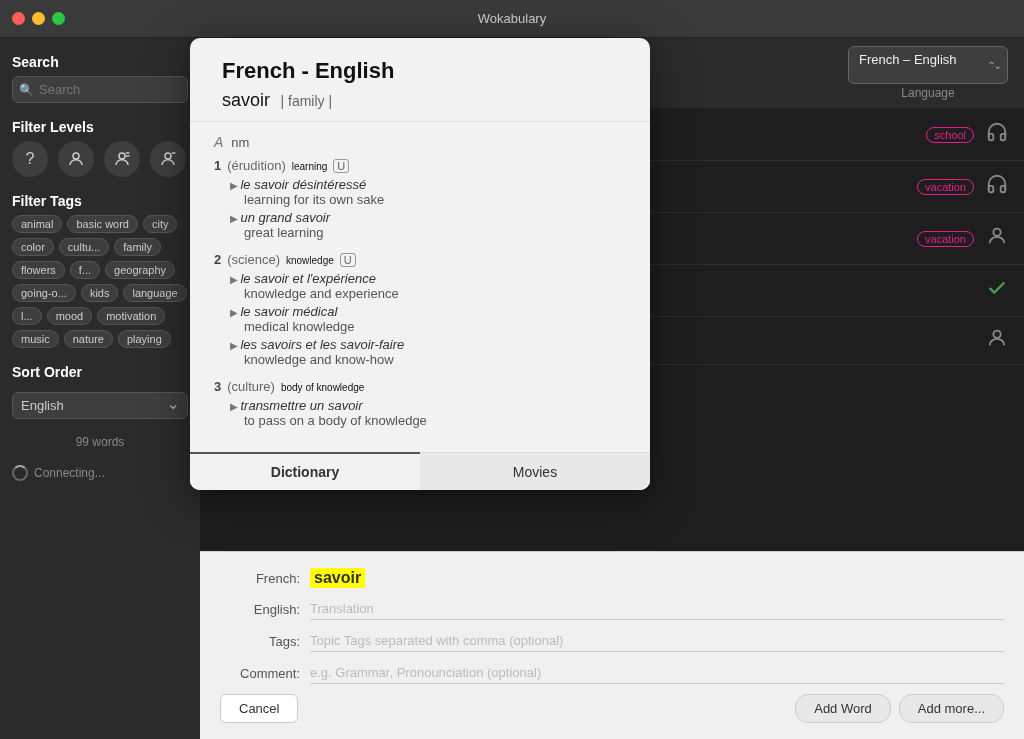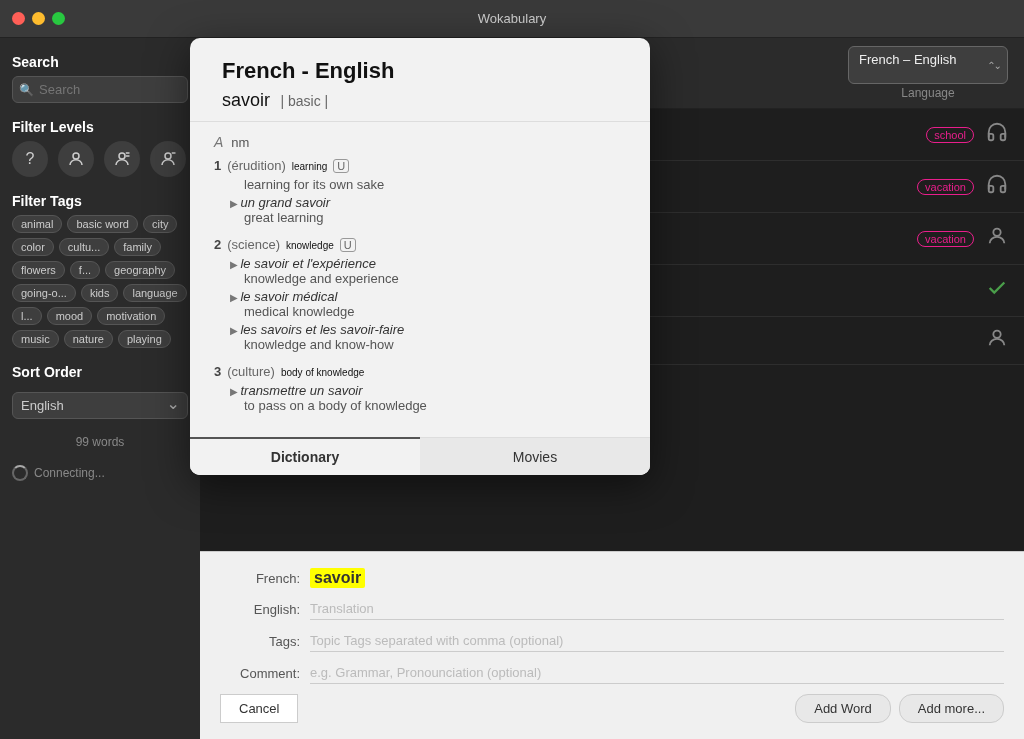--- a/index.html
+++ b/index.html
@@ -332,21 +332,21 @@
 
     .form-buttons {
       display: flex;
       justify-content: space-between;
       align-items: center;
       margin-top: 4px;
     }
     .btn-cancel {
       background: white;
       border: 1px solid #ccc;
-      border-radius: 0;
+      border-radius: 6px;
       padding: 6px 18px;
       font-size: 13px;
       cursor: pointer;
       color: #333;
     }
     .btn-add {
       background: #e8e8e8;
       border: 1px solid #ccc;
       border-radius: 13px;
       padding: 6px 18px;
@@ -681,37 +681,38 @@
       </div>
     </div>
   </div>
 </div>
 
 <div class="dict-overlay">
   <div class="dict-header">
     <div class="dict-title">French - English</div>
     <div>
       <span class="dict-word">savoir</span>
-      <span class="dict-phonetic">| basic |</span>
+      <span class="dict-phonetic">| family |</span>
     </div>
   </div>
   <div class="dict-body">
     <div class="dict-pos-line">
       <span class="dict-pos-letter">A</span>
       <span class="dict-pos">nm</span>
     </div>
 
     <div class="dict-entry">
       <div class="dict-sense-line">
         <span class="dict-sense-num">1</span>
         <span class="dict-sense-domain">(érudition)</span>
         <span class="dict-sense-word">learning</span>
         <span class="dict-badge">U</span>
       </div>
       <div class="dict-example">
+        <div class="dict-example-fr">le savoir désintéressé</div>
         <div class="dict-example-en">learning for its own sake</div>
       </div>
       <div class="dict-example">
         <div class="dict-example-fr">un grand savoir</div>
         <div class="dict-example-en">great learning</div>
       </div>
     </div>
 
     <div class="dict-entry">
       <div class="dict-sense-line">

